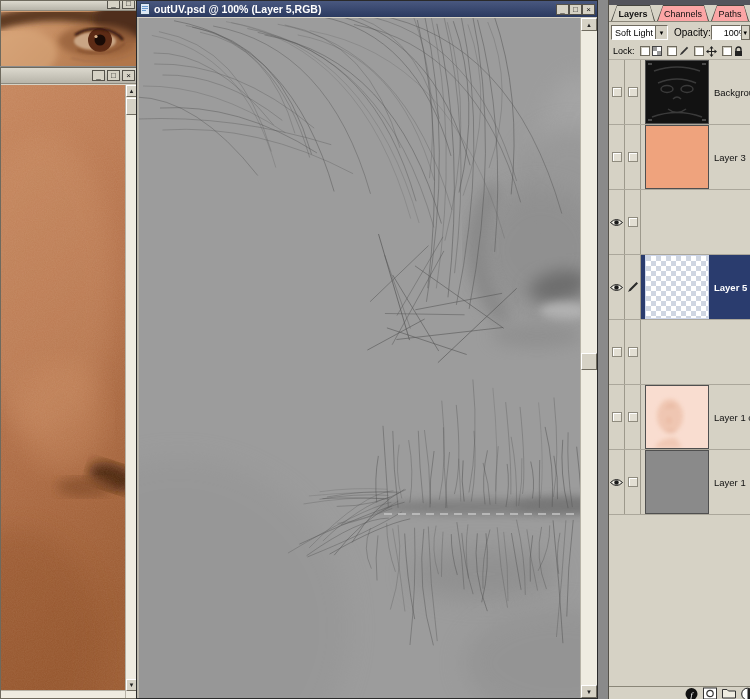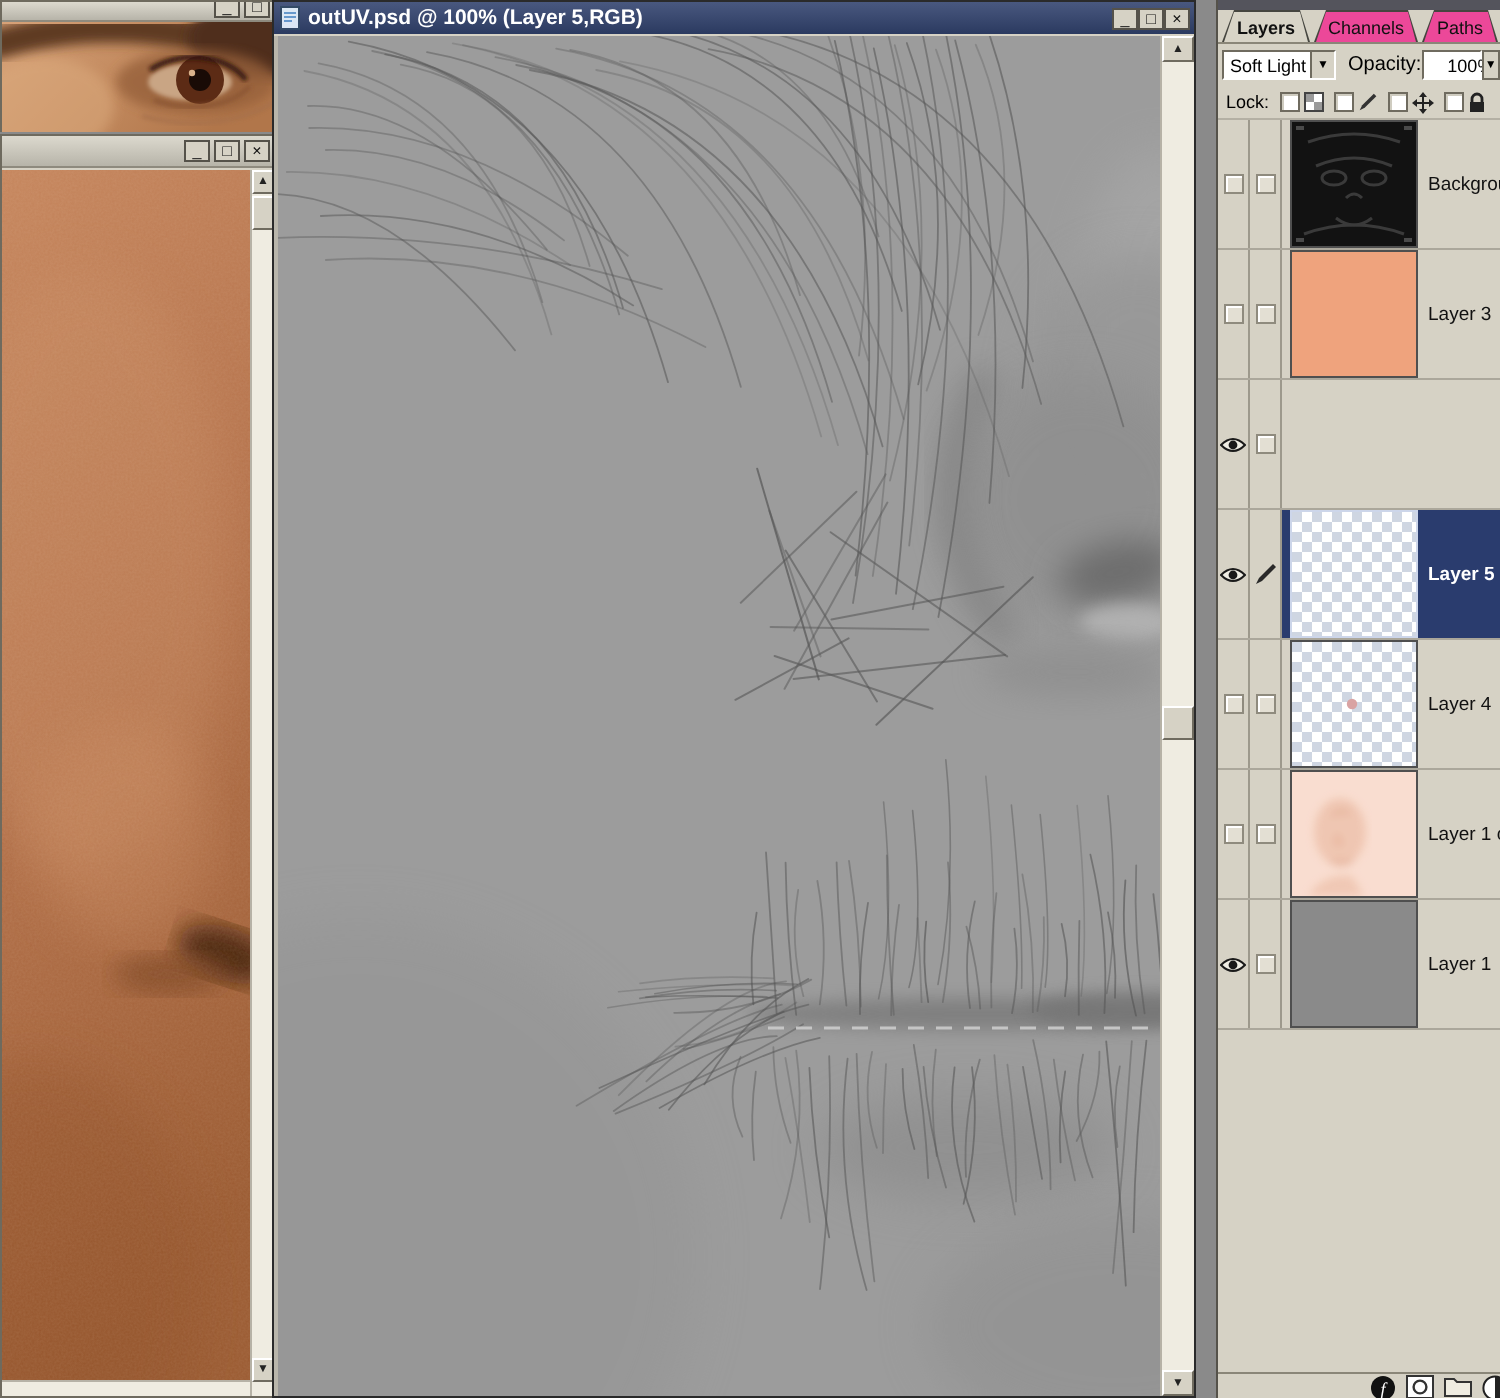--- a/index.html
+++ b/index.html
@@ -53,21 +53,21 @@
   
   #palette{position:absolute;left:608px;top:0;width:142px;height:699px;z-index:4;
        background:#d6d2c5;border-left:1px solid #55524a;box-sizing:border-box;
        display:flex;flex-direction:column;}
   .pal-top{height:5px;background:#54545c;flex:none;}
   .pal-tabs{height:16px;display:flex;gap:2px;padding-left:2px;border-bottom:1px solid #8a8678;flex:none;}
   .tab{position:relative;height:16px;clip-path:polygon(0 100%,6px 0,calc(100% - 5px) 0,100% 100%);
        background:#45453f;}
   .tab-inner{position:absolute;left:1px;right:1px;top:1px;bottom:0;
        clip-path:polygon(0 100%,5px 0,calc(100% - 4px) 0,100% 100%);
-       background:#ec4899;display:flex;align-items:center;justify-content:center;
+       background:#fca5a5;display:flex;align-items:center;justify-content:center;
        font-size:9px;color:#111;}
   .tab.active .tab-inner{background:#d8d4c7;font-weight:bold;}
   .pal-controls{height:21px;display:flex;align-items:center;padding-left:2px;flex:none;}
   .msel{width:62px;height:15px;background:#fff;border:1px solid;
        border-color:#6f6b5f #fff #fff #6f6b5f;box-sizing:border-box;display:flex;align-items:center;}
   .msel .mtxt{font-size:9px;padding-left:3px;flex:1;white-space:nowrap;overflow:hidden;}
   .ddbtn{width:12px;height:100%;background:#d6d2c5;border-left:1px solid #6f6b5f;
        font-size:6px;display:flex;align-items:center;justify-content:center;box-sizing:border-box;}
   .op-label{font-size:10px;margin-left:6px;}
   .op-field{width:30px;height:15px;background:#fff;border:1px solid;
@@ -513,34 +513,20 @@
             <span class="lname">Layer 5</span>
           </div>
         </div>
         <div class="lrow">
           <div class="cell">
             <span class="ebox"></span>
           </div>
           <div class="cell">
             <span class="ebox"></span>
           </div>
-          <div class="rowsel">
-            <div class="thumb"><svg width="62" height="62" viewBox="0 0 62 62" preserveAspectRatio="none">
-                <defs>
-                  <pattern id="chk4" width="10" height="10" patternUnits="userSpaceOnUse">
-                    <rect width="10" height="10" fill="#ffffff"></rect>
-                    <rect width="5" height="5" fill="#cfd6e2"></rect>
-                    <rect x="5" y="5" width="5" height="5" fill="#cfd6e2"></rect>
-                  </pattern>
-                </defs>
-                <rect width="62" height="62" fill="url(#chk4)"></rect>
-                <circle cx="30" cy="31" r="2.6" fill="#d9a3a3"></circle>
-              </svg></div>
-            <span class="lname">Layer 4</span>
-          </div>
         </div>
         <div class="lrow">
           <div class="cell">
             <span class="ebox"></span>
           </div>
           <div class="cell">
             <span class="ebox"></span>
           </div>
           <div class="rowsel">
             <div class="thumb"><svg width="62" height="62" viewBox="0 0 62 62" preserveAspectRatio="none">

